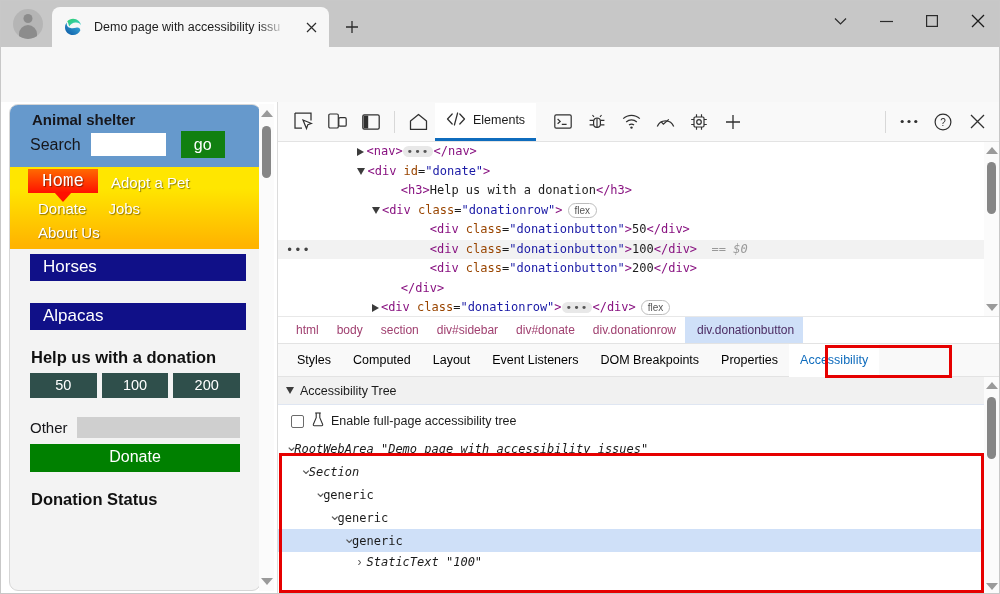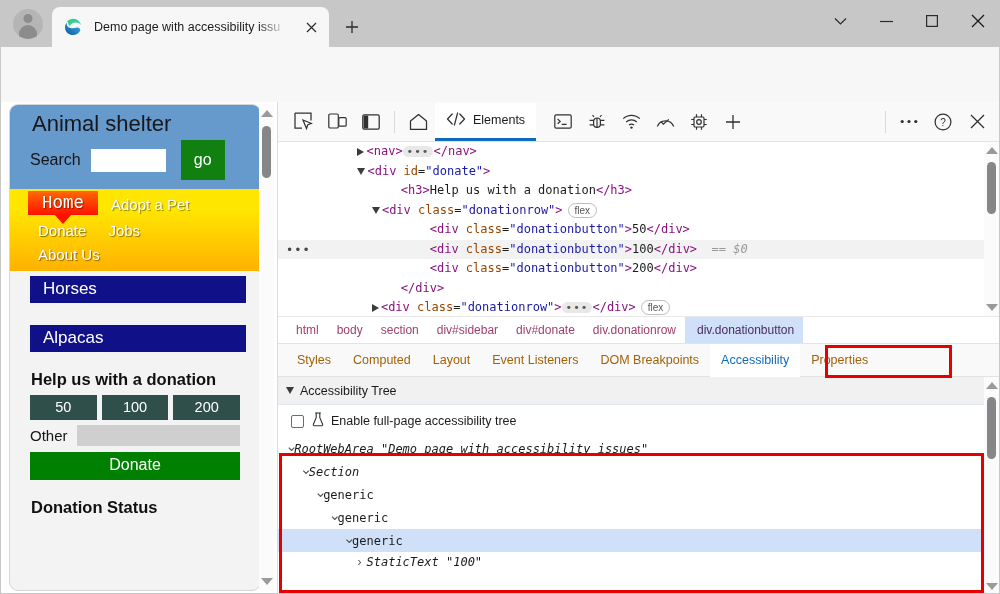--- a/index.html
+++ b/index.html
@@ -112,31 +112,31 @@
   .site {
     position: absolute; left: 8px; top: 2px; width: 252px; height: 487px;
     background: #f3f3f3;
     border: 1px solid #d6d6d6; border-radius: 9px;
     overflow: hidden;
   }
   .site-header {
     background: #6699cc; padding: 4px 0 6px 0;
   }
   .site-title {
-    font-size: 22px; color: #17171c; padding: 2px 0 2px 22px;
-    font-weight: 400;
+    font-size: 15px; color: #17171c; padding: 2px 0 2px 22px;
+    font-weight: 700;
   }
   .search-row { display: flex; align-items: center; padding: 1px 0 3px 20px; }
   .search-label { font-size: 16px; color: #16161a; }
   .search-box {
     margin-left: 10px; width: 75px; height: 23px; background: #ffffff;
     border: 1px solid #ffffff;
   }
   .go-btn {
-    margin-left: 15px; width: 44px; height: 40px; background: #118011;
+    margin-left: 15px; width: 44px; height: 27px; background: #118011;
     color: #ffffff; font-size: 16px;
     display: flex; align-items: center; justify-content: center;
   }
   .nav-menu {
     background: linear-gradient(180deg,#ffe600 0%, #ffe600 26%, #ffb400 95%);
     padding: 2px 0 5px 0; position: relative;
   }
   .nav-line { display: flex; align-items: center; padding-left: 22px; height: 27px; }
   .nav-item {
     font-size: 15px; color: #ffffff; text-shadow: 1px 1px 1px rgba(0,0,0,.45);
@@ -156,21 +156,21 @@
     background: #101088; color: #ffffff; font-size: 17px;
     margin: 5px 14px 0 20px; padding: 3px 0 4px 13px;
   }
   .site-body { padding: 0 20px 0 20px; }
   .donate-h3 { font-size: 16.5px; font-weight: bold; color: #111; margin: 18px 0 6px 1px; }
   .donation-row { display: flex; gap: 5px; }
   .donation-button {
     flex: 1; background: #2f4f4b; color: #ffffff; font-size: 14.5px;
     text-align: center; padding: 4px 0 5px 0;
   }
-  .other-row { display: flex; align-items: center; margin-top: 5px; text-align: right; }
+  .other-row { display: flex; align-items: center; margin-top: 19px; text-align: right; }
   .other-label { font-size: 15px; color: #16161a; }
   .other-input { margin-left: 9px; flex: 1; height: 21px; background: #cfcfcf; }
   .donate-btn {
     margin-top: 6px; background: #008000; color: #ffffff; font-size: 16px;
     text-align: center; padding: 4px 0 6px 0;
   }
   .status-h3 { font-size: 16.5px; font-weight: bold; color: #111; margin: 18px 0 0 1px; }
 
   
   .sbar { position: absolute; background: #ffffff; }
@@ -253,21 +253,21 @@
   }
   .crumb.active { background: #cfe0f8; color: #4b2b63; padding-left: 12px; }
 
   
   .subtabs {
     position: absolute; left: 0; top: 241px; width: 724px; height: 34px;
     background: #f9f9f9; border-top: 1px solid #e3e3e3; border-bottom: 1px solid #e3e3e3;
     display: flex; align-items: center;
   }
   .subtab {
-    font-size: 12.5px; color: #a16207; padding: 0 11px; height: 33px;
+    font-size: 12.5px; color: #000000; padding: 0 11px; height: 33px;
     display: flex; align-items: center;
   }
   .subtab.active { color: #0f6cbd; background: #ffffff; }
   .hl-box {
     position: absolute; border: 3px solid #e60000; pointer-events: none;
   }
 
   
   .a11y-head {
     position: absolute; left: 0; top: 275px; width: 706px; height: 28px;
@@ -604,22 +604,22 @@
         </div>
     </div>
 
     <div class="subtabs">
       <div id="subtabs" style="display:flex;align-items:center;padding-left:8px;height:33px">
           <div class="subtab">Styles</div>
           <div class="subtab">Computed</div>
           <div class="subtab">Layout</div>
           <div class="subtab">Event Listeners</div>
           <div class="subtab">DOM Breakpoints</div>
+          <div class="subtab">Properties</div>
           <div class="subtab active">Accessibility</div>
-          <div class="subtab">Properties</div>
         </div>
     </div>
 
     <div class="a11y-head">
       <span class="tri d"></span>
       <span>Accessibility Tree</span>
     </div>
 
     <div class="a11y-check">
       <span class="cbox"></span>

